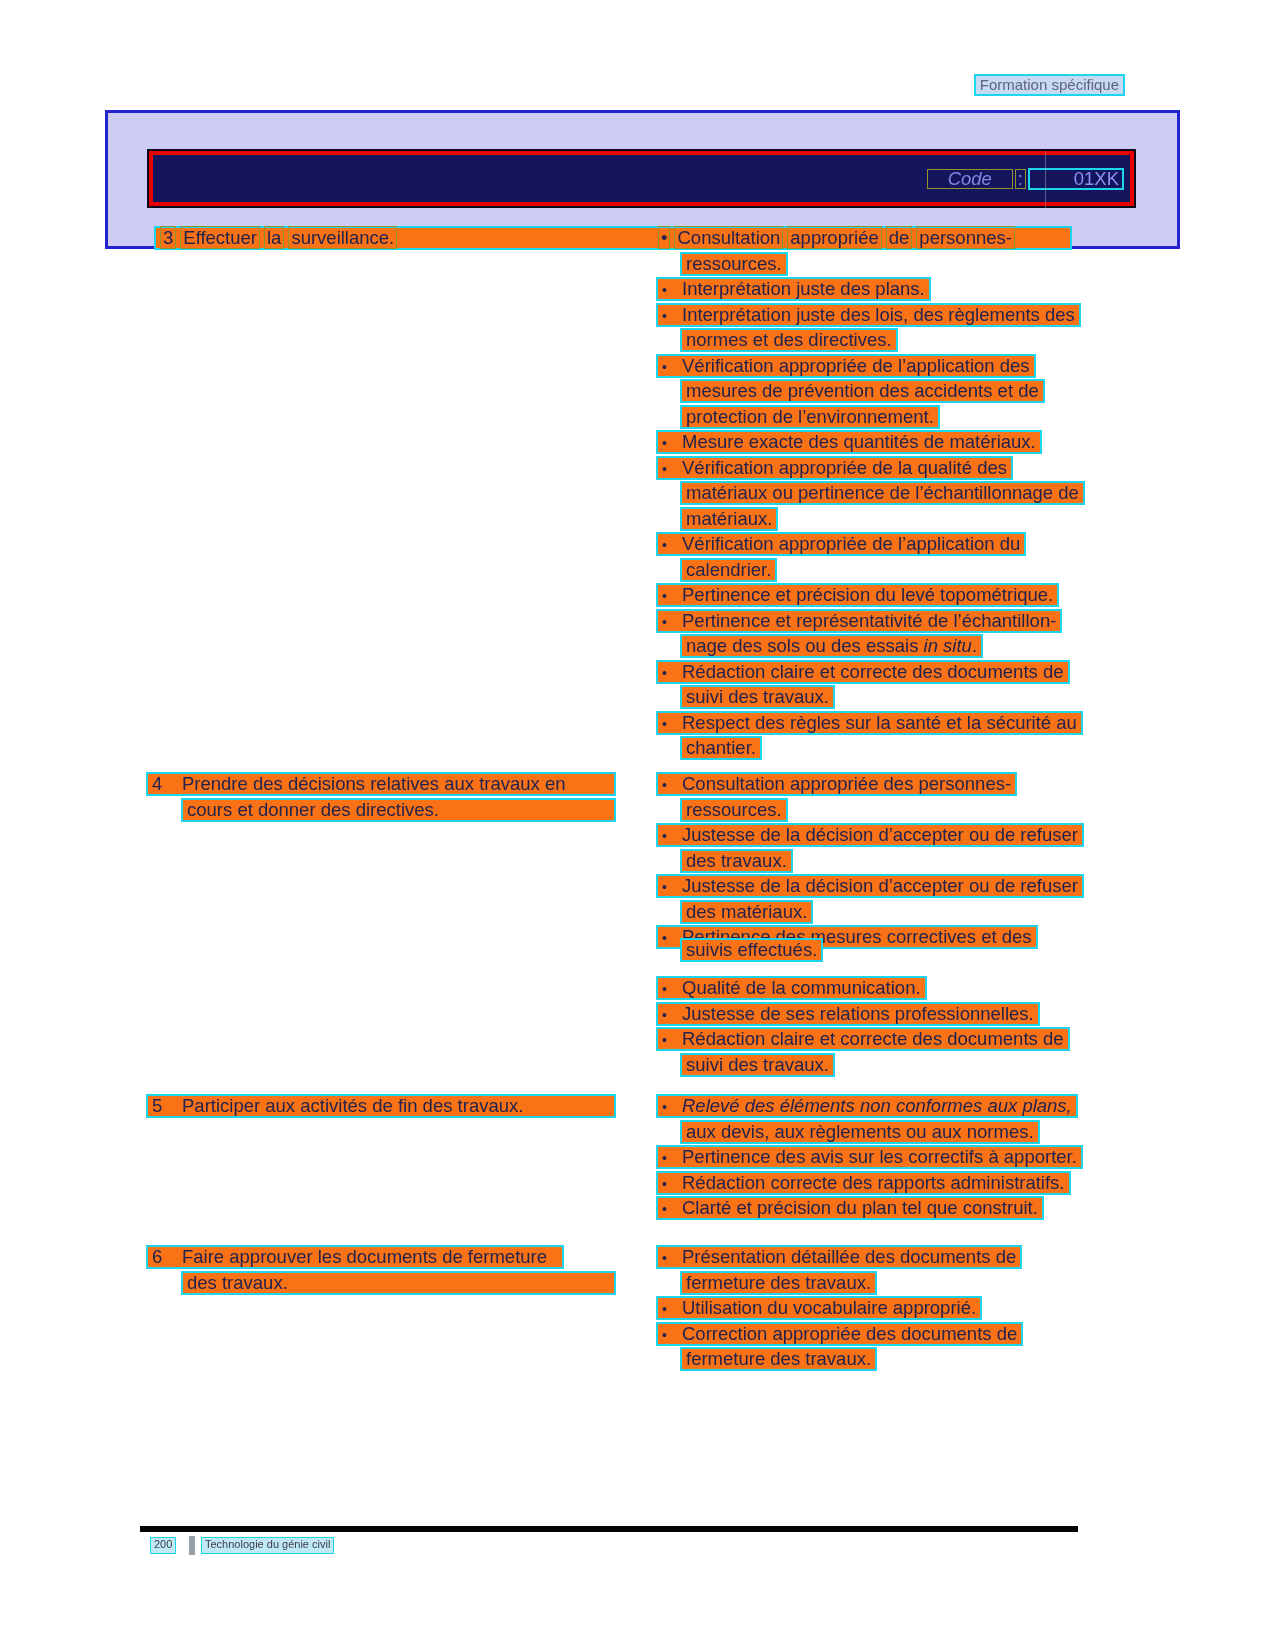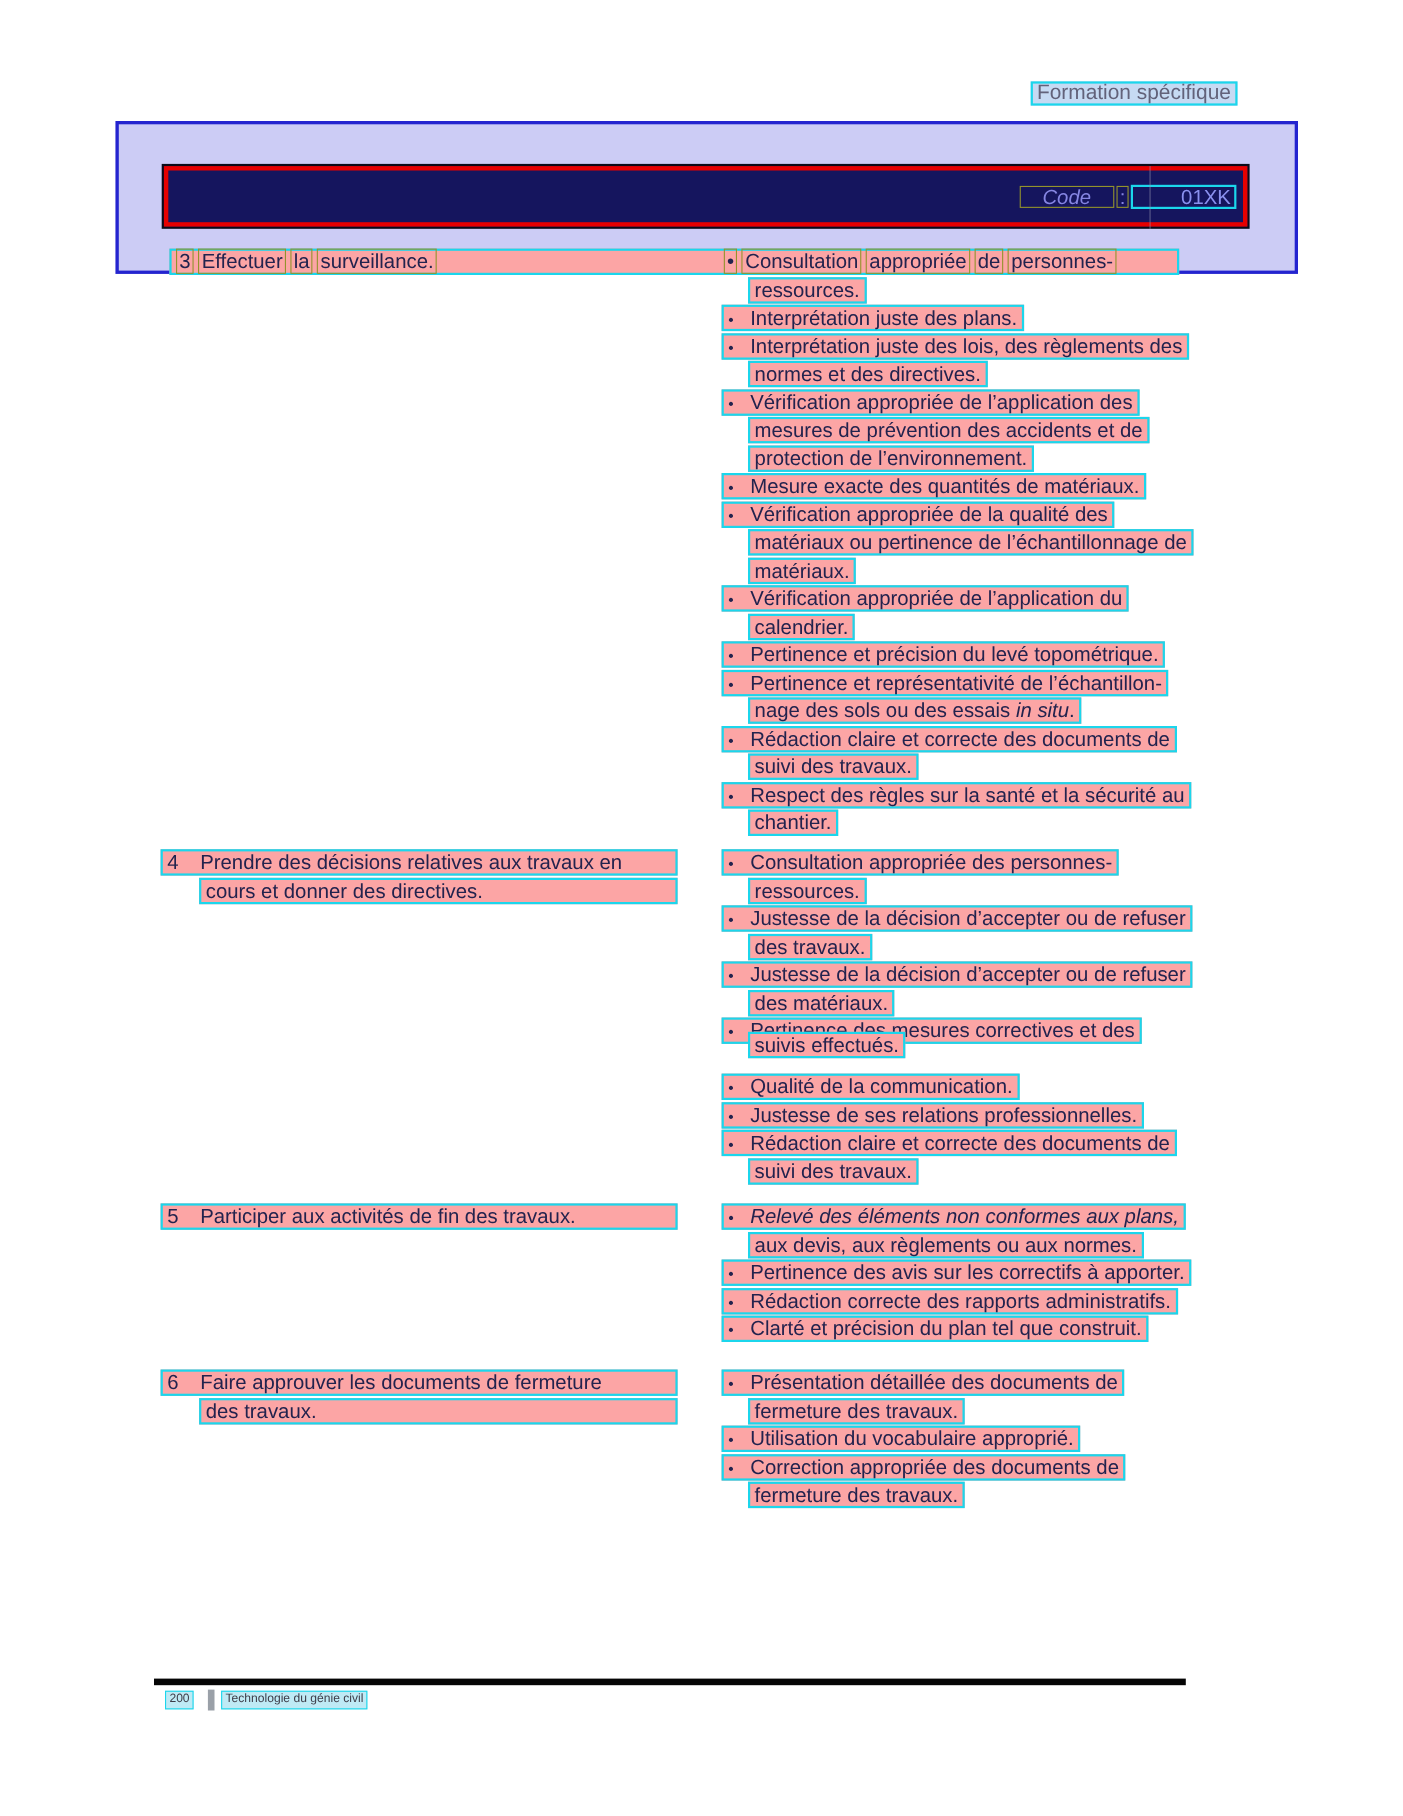--- a/index.html
+++ b/index.html
@@ -3,31 +3,31 @@
 <meta charset="utf-8">
 <style>
   html,body{margin:0;padding:0;}
   body{
     position:relative;width:1275px;height:1651px;background:#ffffff;
     font-family:"Liberation Sans",sans-serif;overflow:hidden;
   }
   
   .line{
     position:absolute;box-sizing:border-box;height:24px;
-    border:2px solid #1bd6ec;background:#fca5a5;color:#23234e;
+    border:2px solid #1bd6ec;background:#f97316;color:#23234e;
     font-size:18.5px;line-height:19px;padding:0 4px;white-space:nowrap;
   }
   .wordbox{border:1px solid #93932c;padding:0 2px;margin-right:4px;}
   .bullet{display:inline-block;width:20px;font-size:14px;}
   .tasknum{display:inline-block;width:14px;margin-right:16px;}
   
   .section-label{
     position:absolute;top:74px;right:150px;box-sizing:border-box;height:22px;
     border:2px solid #1bd6ec;background:#c6daf3;color:#62627a;
-    font-size:19px;line-height:18px;padding:0 4px;white-space:nowrap;
+    font-size:15px;line-height:18px;padding:0 4px;white-space:nowrap;
   }
   .panel{
     position:absolute;left:105px;top:110px;width:1075px;height:139px;
     box-sizing:border-box;border:3px solid #2424cf;background:#ccccf5;
   }
   .code-bar{
     position:absolute;left:149px;top:151px;width:985px;height:55px;
     box-sizing:border-box;border:4px solid #e60000;background:#15155e;
     box-shadow:0 0 0 2px #0a0a18;
   }
@@ -116,21 +116,21 @@
     </div>
     <div class="group" style="top: 1094px;">
       <div class="line" style="top: 0px; left: 0px; width: 470px;"><span class="tasknum">5</span>Participer aux activités de fin des travaux.</div>
       <div class="line" style="top: 0px; left: 510px; font-style: italic;"><span class="bullet">•</span>Relevé des éléments non conformes aux plans,</div>
       <div class="line" style="top: 25.5px; left: 534px;">aux devis, aux règlements ou aux normes.</div>
       <div class="line" style="top: 51px; left: 510px;"><span class="bullet">•</span>Pertinence des avis sur les correctifs à apporter.</div>
       <div class="line" style="top: 76.5px; left: 510px;"><span class="bullet">•</span>Rédaction correcte des rapports administratifs.</div>
       <div class="line" style="top: 102px; left: 510px;"><span class="bullet">•</span>Clarté et précision du plan tel que construit.</div>
     </div>
     <div class="group" style="top: 1245px;">
-      <div class="line" style="top: 0px; left: 0px; width: 470px;"><span class="tasknum">6</span>Faire approuver les documents de fermeture</div>
+      <div class="line" style="top: 0px; left: 0px; width: 418px;"><span class="tasknum">6</span>Faire approuver les documents de fermeture</div>
       <div class="line" style="top: 25.5px; left: 35px; width: 435px;">des travaux.</div>
       <div class="line" style="top: 0px; left: 510px;"><span class="bullet">•</span>Présentation détaillée des documents de</div>
       <div class="line" style="top: 25.5px; left: 534px;">fermeture des travaux.</div>
       <div class="line" style="top: 51px; left: 510px;"><span class="bullet">•</span>Utilisation du vocabulaire approprié.</div>
       <div class="line" style="top: 76.5px; left: 510px;"><span class="bullet">•</span>Correction appropriée des documents de</div>
       <div class="line" style="top: 102px; left: 534px;">fermeture des travaux.</div>
     </div>
   </div>
 
 <div class="footer-rule"></div>

